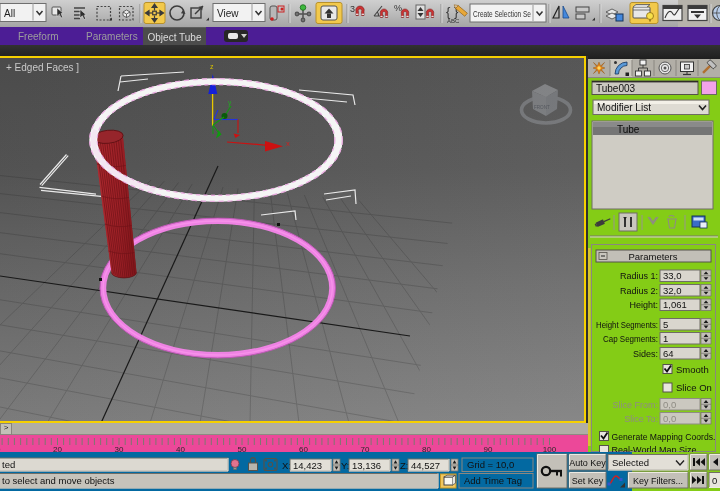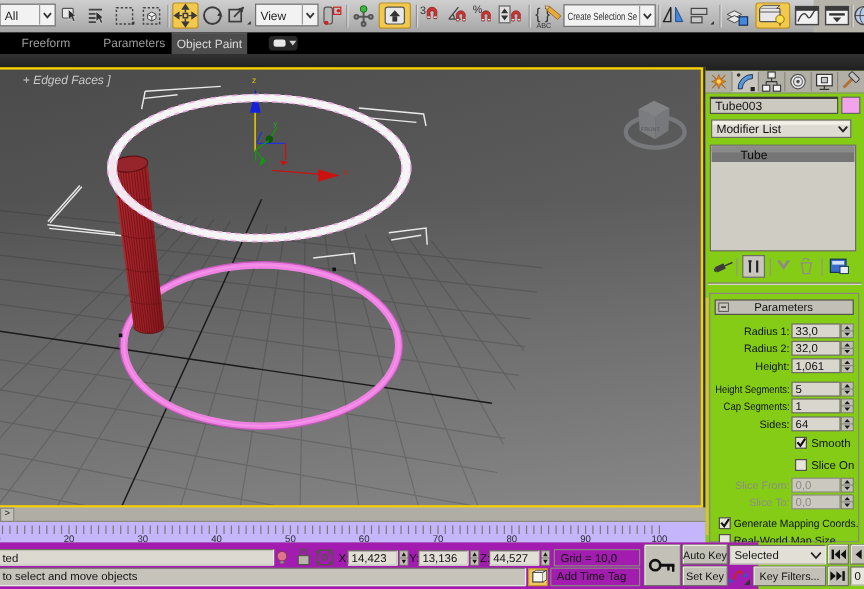--- a/index.html
+++ b/index.html
@@ -149,25 +149,25 @@
         <rect x="691" y="11" width="13" height="2"></rect>
         <polygon points="697.5,18.5 694,14.5 701,14.5"></polygon>
       </g>
     <line x1="710" y1="4" x2="710" y2="23" stroke="#8f8f8f"></line>
       <line x1="711" y1="4" x2="711" y2="23" stroke="#d8d8d8"></line>
     <circle cx="720" cy="13" r="7.5" fill="#b8ccE8" stroke="#444" stroke-width="1.2"></circle>
       <path d="M712.5 13 h15 M720 5.5 a 10 10 0 0 0 0 15 M720 5.5 a 10 10 0 0 1 0 15" fill="none" stroke="#444" stroke-width="0.8"></path>
   </svg>
 </div>
 
-<div class="abs" id="ribbon" style="left:0;top:27px;width:720px;height:18px;background:#000000;">
+<div class="abs" id="ribbon" style="left:0;top:27px;width:720px;height:18px;background:#4c1d95;">
   <div class="abs" style="left:18px;top:4px;font-size:10px;color:#9d9d9d;">Freeform</div>
   <div class="abs" style="left:86px;top:4px;font-size:10px;color:#9d9d9d;">Parameters</div>
   <div class="abs" style="left:143px;top:0px;width:63px;height:18px;background:#4c4c4c;border-top:1px solid #5e5e5e;">
-    <div style="margin-top:4px;text-align:center;font-size:10px;color:#dcdcdc;">Object Paint</div>
+    <div style="margin-top:4px;text-align:center;font-size:10px;color:#dcdcdc;">Object Tube</div>
   </div>
   <div class="abs" style="left:224px;top:3px;width:24px;height:12px;background:#272727;border-radius:3px;">
     <div class="abs" style="left:4px;top:3px;width:10px;height:6px;background:#e8e8e8;border-radius:2px;"></div>
     <div class="abs" style="left:17px;top:4px;width:0;height:0;border-left:3px solid transparent;border-right:3px solid transparent;border-top:4px solid #cfcfcf;"></div>
   </div>
 </div>
 
 <div class="abs" style="left:0;top:45px;width:720px;height:14px;background:linear-gradient(#323232,#1f1f1f);"></div>
 
 <div class="abs" id="viewport" style="left:0;top:56px;width:588px;height:367px;background:#f6d000;">
@@ -287,31 +287,31 @@
       </g>
 
       <g opacity="0.33">
         <ellipse cx="546" cy="52" rx="24.5" ry="13" fill="none" stroke="#c9cfd9" stroke-width="3.6" opacity="0.8"></ellipse>
         <polygon points="532,33 545,26 558,32 546,39" fill="#d7dbe2"></polygon>
         <polygon points="532,33 546,39 546,58 533,51" fill="#c2c7cf"></polygon>
         <polygon points="546,39 558,32 557,51 546,58" fill="#b2b8c2"></polygon>
         <text x="534" y="51" font-size="4.6" fill="#4a5468" font-family="Liberation Sans">FRONT</text>
       </g>
     </svg>
-    <div class="abs" style="left:19px;top:4px;font-size:10px;color:#c9c9c9;font-style:italic;">+ Edged Faces ]</div>
+    <div class="abs" style="left:6px;top:4px;font-size:10px;color:#c9c9c9;">+ Edged Faces ]</div>
   </div>
 </div>
 
 <div class="abs" style="left:586px;top:56px;width:2px;height:367px;background:#2f2f2f;"></div>
 
 <div class="abs" style="left:0;top:423px;width:588px;height:12px;background:#b0ada5;border-bottom:1px solid #8d8a82;box-sizing:border-box;">
   <div class="abs" style="left:0;top:0;width:10px;height:10px;background:#c3c0b8;border:1px solid #88857d;color:#222;font-size:8px;line-height:8px;text-align:center;">&gt;</div>
 </div>
 
-<div class="abs" id="ruler" style="left:0;top:435px;width:588px;height:17px;background:#c4b5fd;">
+<div class="abs" id="ruler" style="left:0;top:435px;width:588px;height:17px;background:#ec4899;">
   <svg width="588" height="19" id="rulersvg" viewBox="0 0 588 19">
     <line x1="2.1" y1="3" x2="2.1" y2="10" stroke="#7c796f" stroke-width="1"></line>
     <line x1="8.3" y1="3" x2="8.3" y2="10" stroke="#7c796f" stroke-width="1"></line>
     <line x1="14.4" y1="3" x2="14.4" y2="10" stroke="#7c796f" stroke-width="1"></line>
     <line x1="20.6" y1="3" x2="20.6" y2="10" stroke="#7c796f" stroke-width="1"></line>
     <line x1="26.8" y1="3" x2="26.8" y2="10" stroke="#7c796f" stroke-width="1"></line>
     <line x1="32.9" y1="3" x2="32.9" y2="10" stroke="#7c796f" stroke-width="1"></line>
     <line x1="39.0" y1="3" x2="39.0" y2="10" stroke="#7c796f" stroke-width="1"></line>
     <line x1="45.2" y1="3" x2="45.2" y2="10" stroke="#7c796f" stroke-width="1"></line>
     <line x1="51.3" y1="3" x2="51.3" y2="10" stroke="#7c796f" stroke-width="1"></line>
@@ -577,21 +577,21 @@
       <polygon points="118,355.1 115.6,357.9 120.4,357.9" fill="#1a1a1a"></polygon>
       <polygon points="118,363.4 115.6,360.6 120.4,360.6" fill="#1a1a1a"></polygon>
     <rect x="11.5" y="372.5" width="9" height="9" fill="#e8e5dd" stroke="#55524a"></rect>
       <path d="M13.0 376.5 l2.5 3 l4 -6" fill="none" stroke="#111" stroke-width="1.8"></path>
     <text x="23.5" y="380.5" font-size="8.8" fill="#111" textLength="104" lengthAdjust="spacingAndGlyphs">Generate Mapping Coords.</text>
     <rect x="11.5" y="386.5" width="9" height="9" fill="#e8e5dd" stroke="#55524a"></rect>
     <text x="23.5" y="394" font-size="8.8" fill="#111" textLength="85" lengthAdjust="spacingAndGlyphs">Real-World Map Size</text>
   </svg>
 </div>
 
-<div class="abs" id="status" style="left:0;top:452px;width:632px;height:39px;background:#a21caf;">
+<div class="abs" id="status" style="left:0;top:452px;width:632px;height:39px;background:#0369a1;">
   <svg width="720" height="39" id="statussvg" viewBox="0 0 720 39" font-family="Liberation Sans">
     <rect x="-2" y="6" width="230" height="13" fill="#dcd9d1" stroke="#716e66" stroke-width="1"></rect>
       <line x1="-2" y1="19" x2="228" y2="19" stroke="#eeebe3"></line>
       <line x1="228" y1="6" x2="228" y2="19" stroke="#eeebe3"></line>
     <text x="2" y="16" font-size="9.5" fill="#111">ted</text>
     <circle cx="235" cy="11.5" r="4" fill="#e0738f" stroke="#7a3a4a" stroke-width="0.8"></circle>
     <path d="M233.5 15.5 h3 v2 h-3 z" fill="#9a9790" stroke="#6b6861" stroke-width="0.6"></path>
     <rect x="248.5" y="11" width="9" height="7.5" fill="#b8b5ad" stroke="#55524a" stroke-width="1"></rect>
     <path d="M250.5 11 v-2.5 a2.5 2.8 0 0 1 5 0 V11" fill="none" stroke="#55524a" stroke-width="1.2"></path>
     <rect x="264" y="6.5" width="13" height="12" fill="none" stroke="#55524a" stroke-width="1.2" rx="2"></rect>

